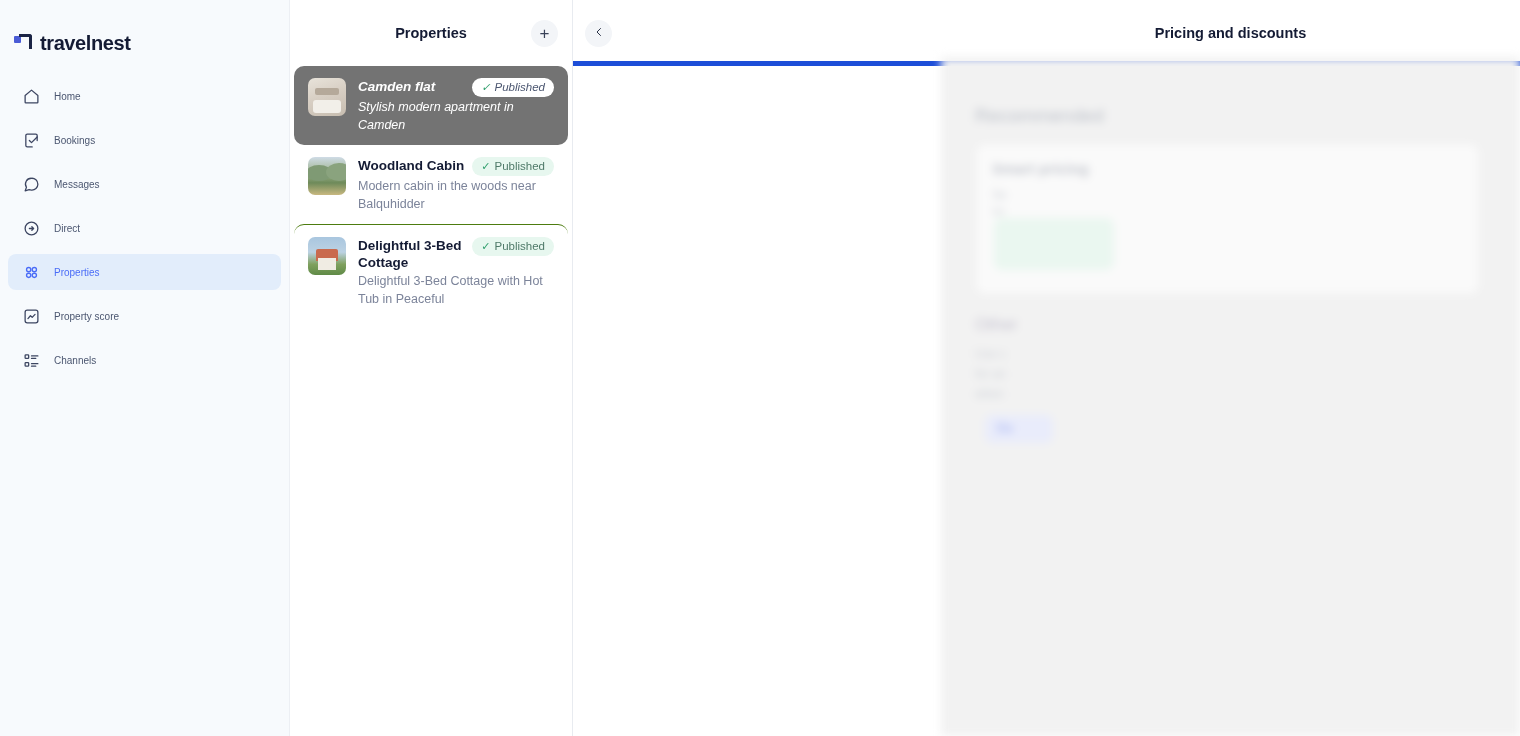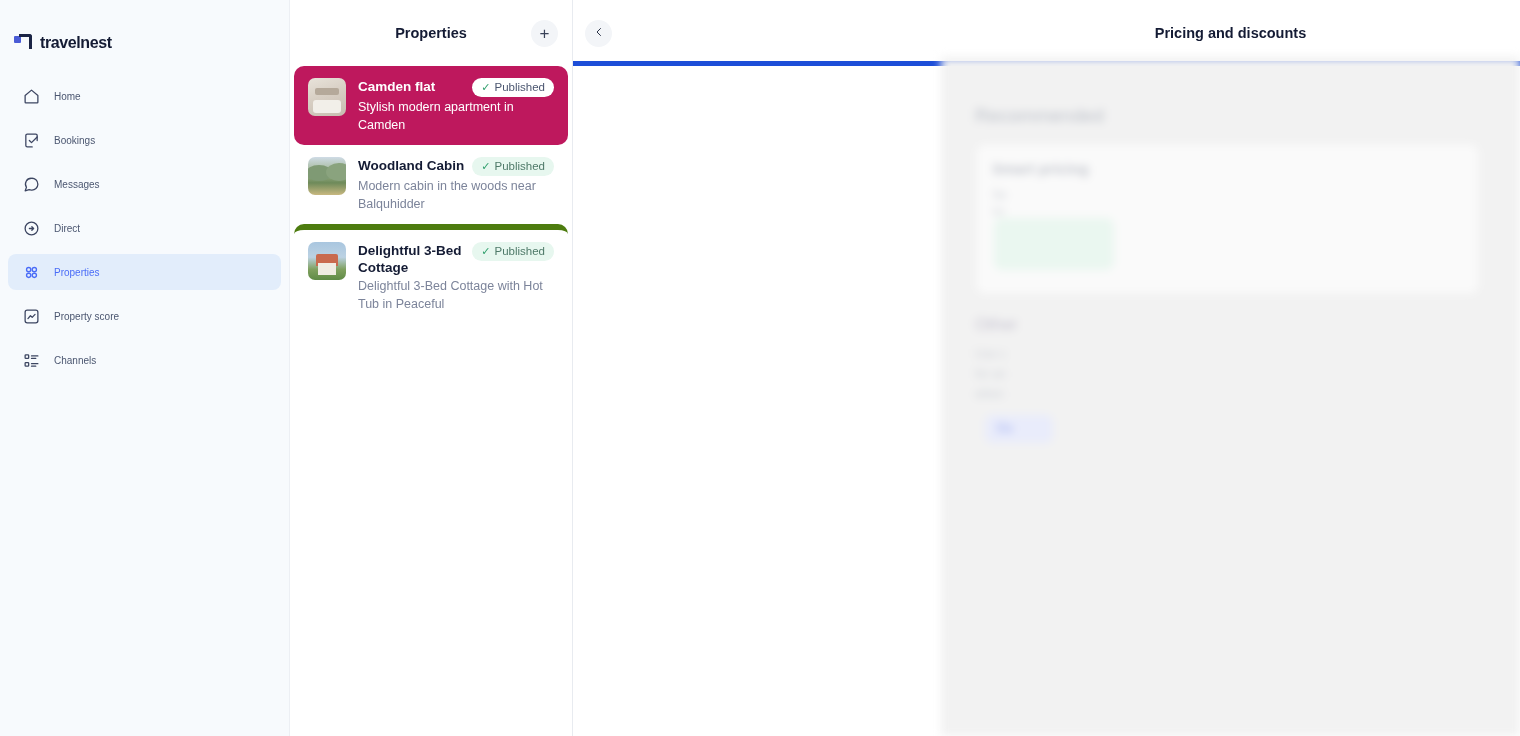--- a/index.html
+++ b/index.html
@@ -20,21 +20,21 @@
     position: relative;
   }
   .brand { display: flex; align-items: center; gap: 8px; padding: 30px 0 0 14px; height: 56px; }
   .brand-mark { width: 18px; height: 18px; position: relative; flex: 0 0 18px; }
   .brand-mark .sq { position: absolute; left: 0; top: 2px; width: 7px; height: 7px; background: #4a5bd6; border-radius: 1px; }
   .brand-mark .hook {
     position: absolute; left: 5px; top: 0; width: 13px; height: 15px;
     border-top: 3.5px solid #1b2445; border-right: 3.5px solid #1b2445;
     border-top-right-radius: 3px;
   }
-  .brand-text { font-size: 16px; font-weight: 700; color: #141b34; letter-spacing: -0.4px; }
+  .brand-text { font-size: 20px; font-weight: 700; color: #141b34; letter-spacing: -0.4px; }
 
   .nav { margin-top: 22px; }
   .nav-item {
     display: flex; align-items: center; gap: 14px;
     height: 36px; margin: 0 8px; padding-left: 14px;
     border-radius: 8px; color: #4b5670; font-size: 10px;
     margin-bottom: 8px; cursor: pointer;
   }
   .nav-item .ico { width: 18px; height: 18px; flex: 0 0 18px; display: flex; align-items: center; justify-content: center; }
   .nav-item .ico svg { display: block; }
@@ -58,22 +58,22 @@
     background: #f3f5f8; color: #394258;
     display: flex; align-items: center; justify-content: center;
     font-size: 17px; line-height: 1; cursor: pointer; border: none;
     font-family: "Liberation Sans", sans-serif;
   }
   .prop-row {
     display: flex; gap: 12px; padding: 12px 14px;
     margin: 0 4px; border-radius: 10px; cursor: pointer;
     position: relative;
   }
-  .prop-row.selected { background: #be185d; }
-  .prop-row + .prop-row { border-top: 6px solid #4d7c0f; }
+  .prop-row.selected { background: #737373; font-style: italic; }
+  .prop-row + .prop-row { border-top: 1px solid #4d7c0f; }
   .prop-row.selected + .prop-row { border-top: none; }
   .thumb {
     width: 38px; height: 38px; flex: 0 0 38px; border-radius: 7px;
     overflow: hidden; position: relative;
   }
   .thumb .t-sky { position: absolute; inset: 0; }
   .prop-body { flex: 1; min-width: 0; }
   .prop-top { display: flex; align-items: flex-start; gap: 6px; }
   .prop-name { font-size: 13.5px; font-weight: 700; color: #141b34; line-height: 17px; flex: 1; }
   .prop-row.selected .prop-name { color: #ffffff; }

